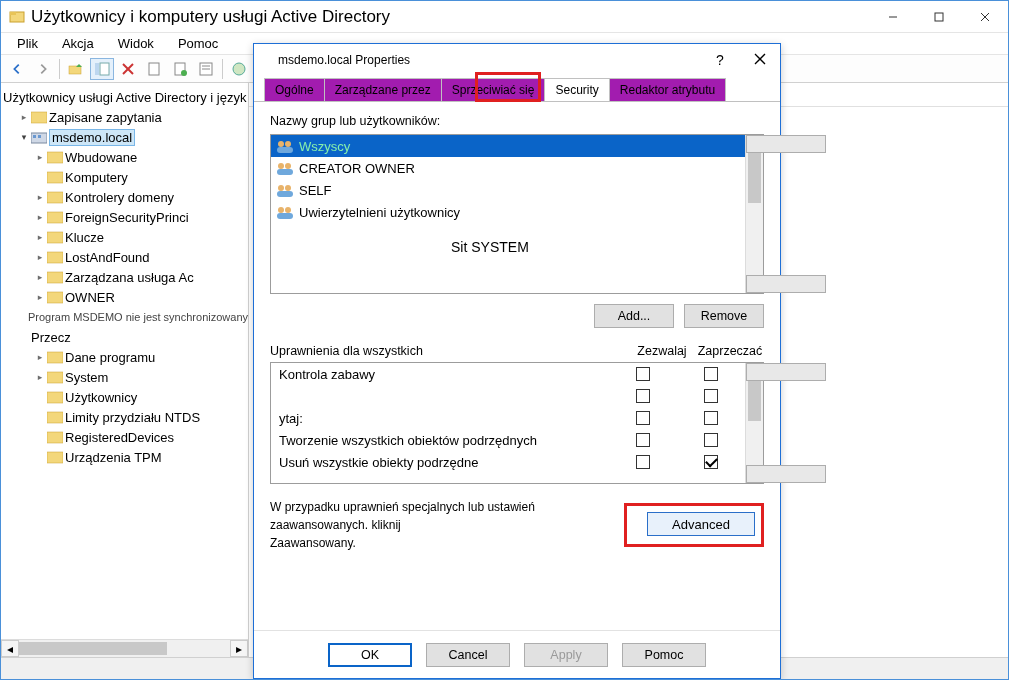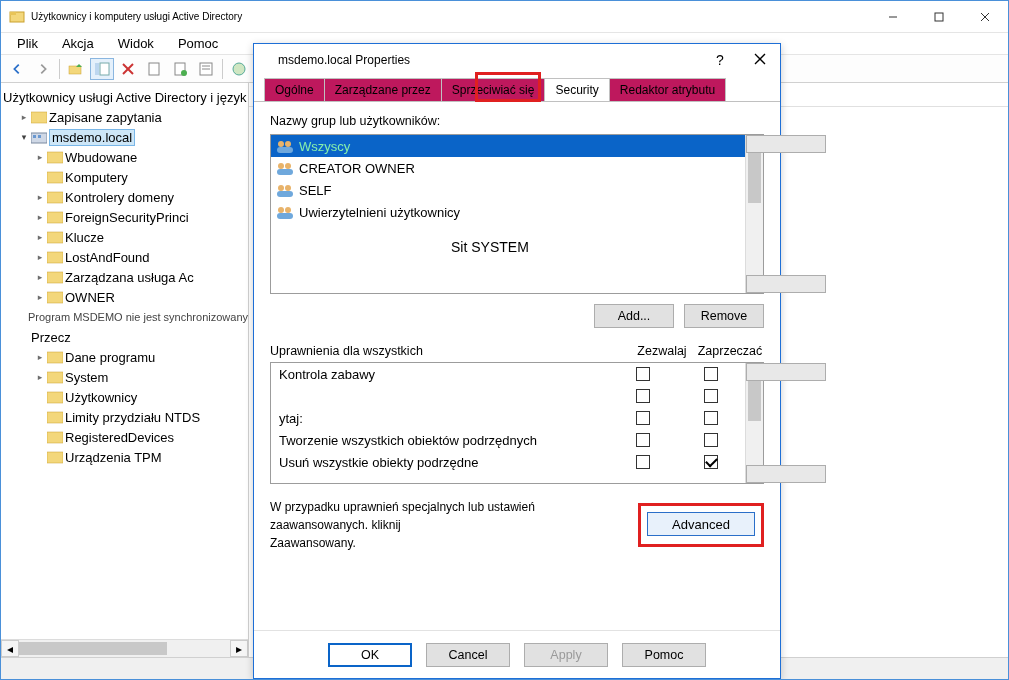--- a/index.html
+++ b/index.html
@@ -2,21 +2,21 @@
 <html><head>
 <meta charset="utf-8">
 <style>
   * { box-sizing: border-box; font-family: "Segoe UI", Tahoma, sans-serif; }
   body { margin: 0; background: #fff; font-size: 12px; }
   .outer { width: 1009px; height: 680px; border: 1px solid #4a90d9; position: relative; background: #fff; overflow: hidden; }
 
   
   .titlebar { height: 32px; display: flex; align-items: center; background: #fff; border-bottom: 1px solid #e5e5e5; }
   .titlebar .icon { width: 16px; height: 16px; margin: 0 6px 0 8px; }
-  .titlebar .title { flex: 1; font-size: 10px; color: #000; }
+  .titlebar .title { flex: 1; font-size: 17px; color: #000; }
   .winbtns { display: flex; }
   .winbtn { width: 46px; height: 32px; display: flex; align-items: center; justify-content: center; color: #555; }
   .winbtn svg { width: 10px; height: 10px; }
 
   
   .menubar { height: 22px; display: flex; align-items: center; padding-left: 6px; gap: 4px; border-bottom: 1px solid #e5e5e5; }
   .menubar span { padding: 2px 10px; font-size: 13px; color: #000; }
 
   
   .toolbar { height: 28px; display: flex; align-items: center; padding-left: 4px; gap: 2px; border-bottom: 1px solid #d0d0d0; background: #fdfdfd; }
@@ -50,21 +50,21 @@
 
   
   .dialog { position: absolute; left: 252px; top: 42px; width: 528px; height: 636px; border: 1px solid #1e6fd6; background: #fff; box-shadow: 0 2px 8px rgba(0,0,0,0.2); }
   .dlg-title { height: 32px; display: flex; align-items: center; padding-left: 24px; font-size: 12px; }
   .dlg-title .t { flex: 1; }
   .dlg-help { width: 40px; text-align: center; font-size: 14px; }
   .dlg-close { width: 40px; text-align: center; }
   .dlg-close svg { width: 12px; height: 12px; }
 
   .tabstrip { height: 26px; display: flex; align-items: flex-end; border-bottom: 1px solid #c0c0c0; padding-left: 10px; position: relative; }
-  .tab { padding: 4px 10px; font-size: 12px; border: 1px solid #c0c0c0; border-bottom: none; background: #be185d; margin-right: -1px; position: relative; }
+  .tab { padding: 4px 10px; font-size: 12px; border: 1px solid #c0c0c0; border-bottom: none; background: #a21caf; margin-right: -1px; position: relative; }
   .tab.active { background: #fff; z-index: 2; }
   .tab-redbox { position: absolute; border: 3px solid #e02020; pointer-events: none; }
 
   .dlg-body { padding: 12px 16px 0 16px; position: relative; height: calc(100% - 32px - 26px - 48px); }
   .grp-label { font-size: 12.5px; margin-bottom: 6px; }
   .grouplist { border: 1px solid #9c9c9c; height: 160px; display: flex; position: relative; }
   .grouplist-inner { flex: 1; overflow: hidden; }
   .gl-row { height: 22px; display: flex; align-items: center; padding-left: 4px; font-size: 13px; }
   .gl-row.sel { background: #0a64c8; color: #86efac; }
   .gl-icon { width: 20px; height: 16px; margin-right: 4px; display: inline-flex; }
@@ -85,21 +85,21 @@
   .permlist-inner { flex: 1; overflow: hidden; }
   .pl-row { height: 22px; display: flex; align-items: center; font-size: 13px; }
   .pl-row .lbl { flex: 1; padding-left: 8px; }
   .pl-row .ck { width: 68px; display: flex; justify-content: center; }
   .ck-box { width: 14px; height: 14px; border: 1px solid #333; background: #fff; display: inline-flex; align-items: center; justify-content: center; }
   .ck-box.checked::after { content: ""; width: 9px; height: 5px; border-left: 2px solid #000; border-bottom: 2px solid #000; transform: rotate(-45deg) translate(1px,-1px); }
   .permlist .gl-scroll .thumb { height: 40px; }
 
   .adv-note { font-size: 12px; margin-top: 14px; display: flex; align-items: center; }
   .adv-note .txt { flex: 1; line-height: 1.5; }
-  .adv-redbox { border: 3px solid #e02020; padding: 6px 6px 8px 6px; margin-left: 6px; }
+  .adv-redbox { border: 3px solid #e02020; padding: 6px 6px 8px 20px; margin-left: 6px; }
   .adv-btn { min-width: 108px; height: 24px; border: 1px solid #2a6fc9; background: #e8f1fb; font-size: 13px; display: inline-flex; align-items: center; justify-content: center; }
 
   .dlg-footer { position: absolute; bottom: 0; left: 0; right: 0; height: 48px; display: flex; align-items: center; justify-content: center; gap: 14px; border-top: 1px solid #e2e2e2; background: #fff; }
   .dlg-footer .btn.primary { border: 2px solid #0a64c8; background: #fff; }
   .dlg-footer .btn.disabled { color: #9a9a9a; }
 
   
   .ico-folder { fill: #f3d77b; stroke: #caa12f; stroke-width: 0.5; }
 
   .hscroll { position:absolute; bottom:0; left:0; right:0; height:18px; background:#f0f0f0; border-top:1px solid #dcdcdc; display:flex; }

